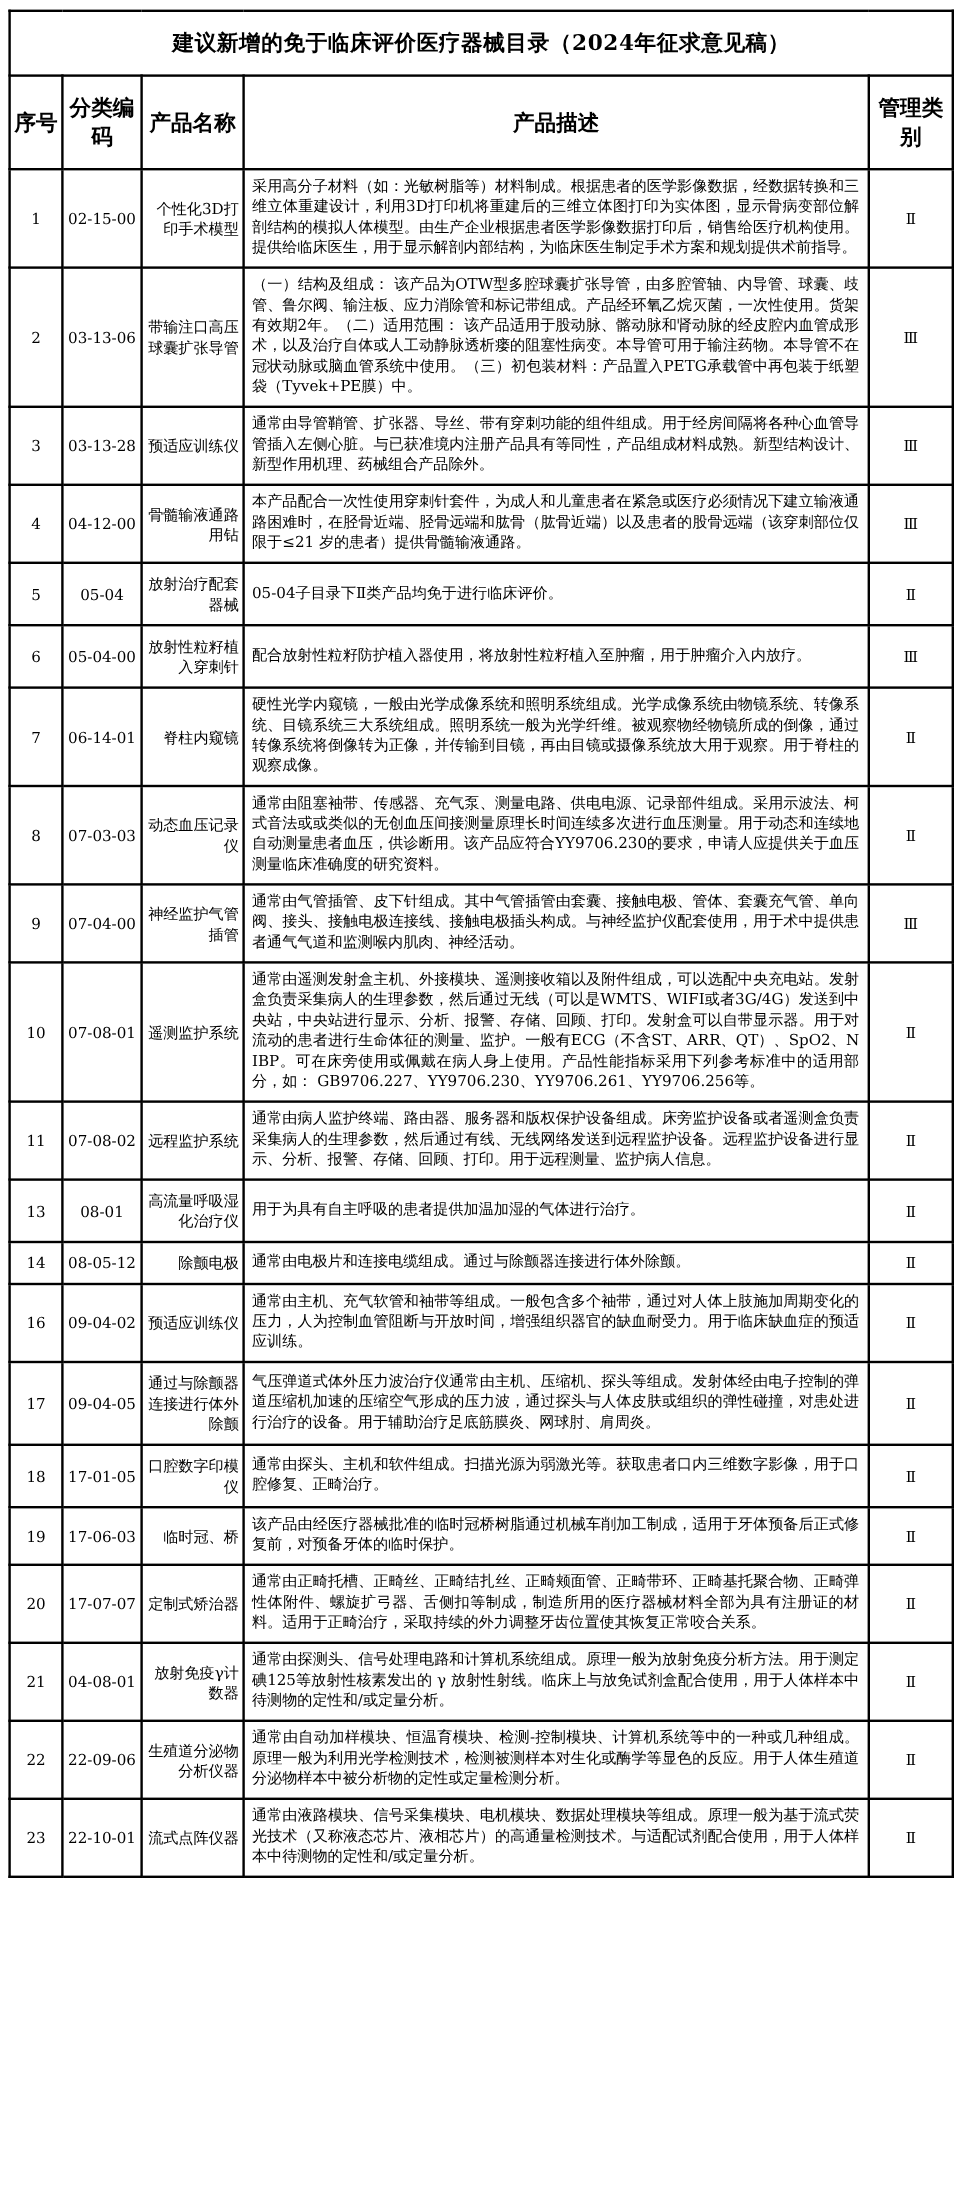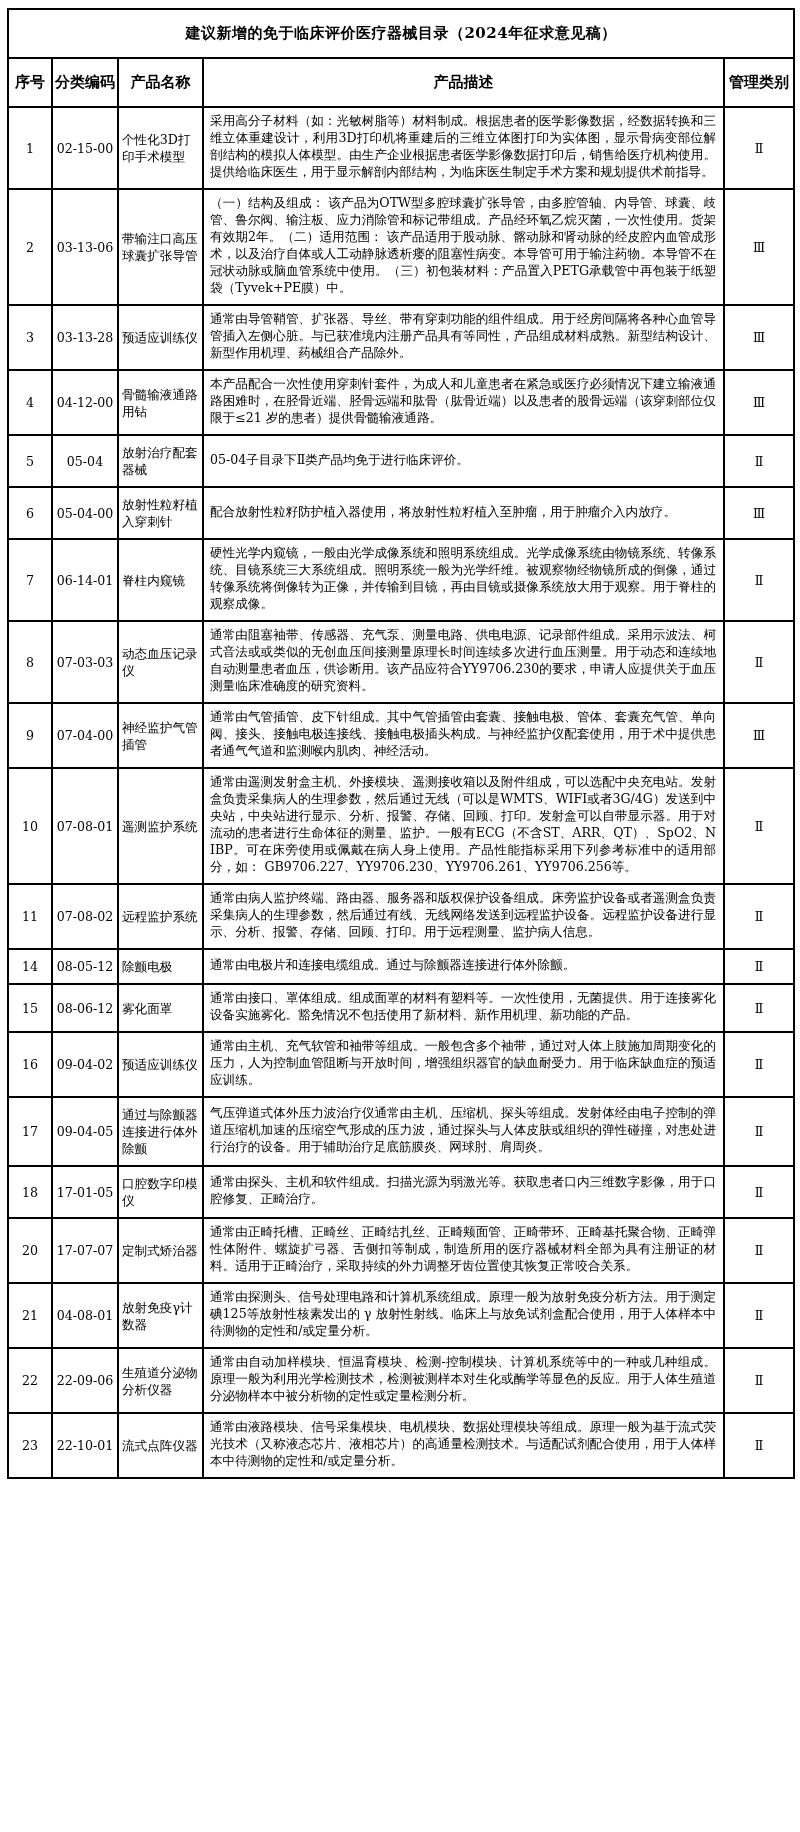--- a/index.html
+++ b/index.html
@@ -24,33 +24,33 @@
   .title-cell{
     text-align:center;
     font-weight:bold;
     font-size:17px;
     padding:9px 4px;
     letter-spacing:0.5px;
   }
   .doc-table thead th{
     text-align:center;
     font-weight:bold;
-    font-size:15px;
+    font-size:18px;
     padding:14px 2px;
   }
   .doc-table td{
     font-size:12.6px;
     line-height:17px;
   }
   .c-no, .c-code, .c-category{
     text-align:center;
     padding:8px 2px;
   }
   .c-name{
-    text-align:left;
+    text-align:right;
     padding:8px 3px;
   }
   .c-desc{
     text-align:justify;
     padding:4px 7px 8px 6px;
   }
   col.w-no{width:44px;}
   col.w-code{width:66px;}
   col.w-name{width:85px;}
   col.w-desc{width:521px;}
@@ -151,34 +151,34 @@
         <td class="c-category">Ⅱ</td>
       </tr>
       <tr>
         <td class="c-no">11</td>
         <td class="c-code">07-08-02</td>
         <td class="c-name">远程监护系统</td>
         <td class="c-desc">通常由病人监护终端、路由器、服务器和版权保护设备组成。床旁监护设备或者遥测盒负责采集病人的生理参数，然后通过有线、无线网络发送到远程监护设备。远程监护设备进行显示、分析、报警、存储、回顾、打印。用于远程测量、监护病人信息。</td>
         <td class="c-category">Ⅱ</td>
       </tr>
       <tr>
+        <td class="c-no">13</td>
+        <td class="c-code">08-01</td>
+        <td class="c-name">高流量呼吸湿化治疗仪</td>
+        <td class="c-desc">用于为具有自主呼吸的患者提供加温加湿的气体进行治疗。</td>
+        <td class="c-category">Ⅱ</td>
+      </tr>
+      <tr>
         <td class="c-no">14</td>
         <td class="c-code">08-05-12</td>
         <td class="c-name">除颤电极</td>
         <td class="c-desc">通常由电极片和连接电缆组成。通过与除颤器连接进行体外除颤。</td>
         <td class="c-category">Ⅱ</td>
       </tr>
       <tr>
-        <td class="c-no">15</td>
-        <td class="c-code">08-06-12</td>
-        <td class="c-name">雾化面罩</td>
-        <td class="c-desc">通常由接口、罩体组成。组成面罩的材料有塑料等。一次性使用，无菌提供。用于连接雾化设备实施雾化。豁免情况不包括使用了新材料、新作用机理、新功能的产品。</td>
-        <td class="c-category">Ⅱ</td>
-      </tr>
-      <tr>
         <td class="c-no">16</td>
         <td class="c-code">09-04-02</td>
         <td class="c-name">预适应训练仪</td>
         <td class="c-desc">通常由主机、充气软管和袖带等组成。一般包含多个袖带，通过对人体上肢施加周期变化的压力，人为控制血管阻断与开放时间，增强组织器官的缺血耐受力。用于临床缺血症的预适应训练。</td>
         <td class="c-category">Ⅱ</td>
       </tr>
       <tr>
         <td class="c-no">17</td>
         <td class="c-code">09-04-05</td>
         <td class="c-name">通过与除颤器连接进行体外除颤</td>
@@ -186,20 +186,27 @@
         <td class="c-category">Ⅱ</td>
       </tr>
       <tr>
         <td class="c-no">18</td>
         <td class="c-code">17-01-05</td>
         <td class="c-name">口腔数字印模仪</td>
         <td class="c-desc">通常由探头、主机和软件组成。扫描光源为弱激光等。获取患者口内三维数字影像，用于口腔修复、正畸治疗。</td>
         <td class="c-category">Ⅱ</td>
       </tr>
       <tr>
+        <td class="c-no">19</td>
+        <td class="c-code">17-06-03</td>
+        <td class="c-name">临时冠、桥</td>
+        <td class="c-desc">该产品由经医疗器械批准的临时冠桥树脂通过机械车削加工制成，适用于牙体预备后正式修复前，对预备牙体的临时保护。</td>
+        <td class="c-category">Ⅱ</td>
+      </tr>
+      <tr>
         <td class="c-no">20</td>
         <td class="c-code">17-07-07</td>
         <td class="c-name">定制式矫治器</td>
         <td class="c-desc">通常由正畸托槽、正畸丝、正畸结扎丝、正畸颊面管、正畸带环、正畸基托聚合物、正畸弹性体附件、螺旋扩弓器、舌侧扣等制成，制造所用的医疗器械材料全部为具有注册证的材料。适用于正畸治疗，采取持续的外力调整牙齿位置使其恢复正常咬合关系。</td>
         <td class="c-category">Ⅱ</td>
       </tr>
       <tr>
         <td class="c-no">21</td>
         <td class="c-code">04-08-01</td>
         <td class="c-name">放射免疫γ计数器</td>

